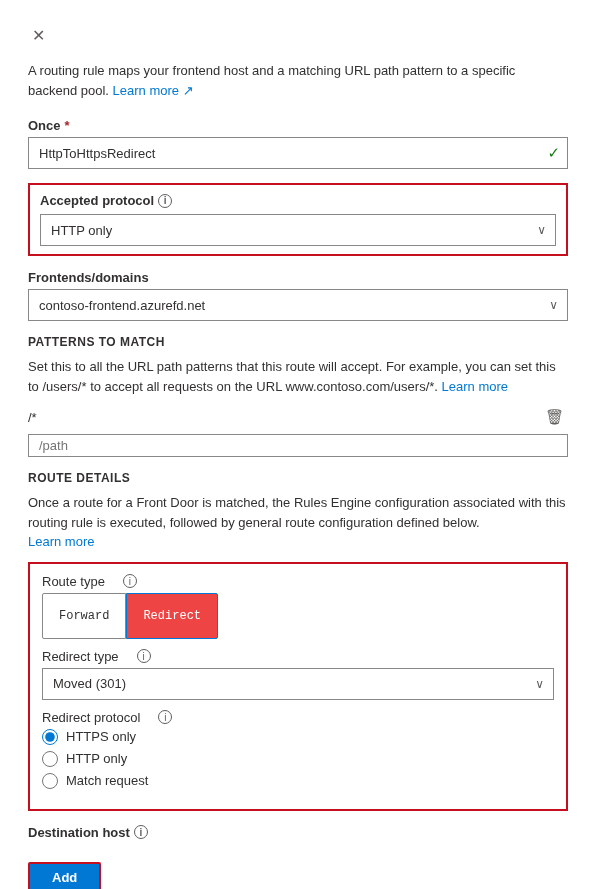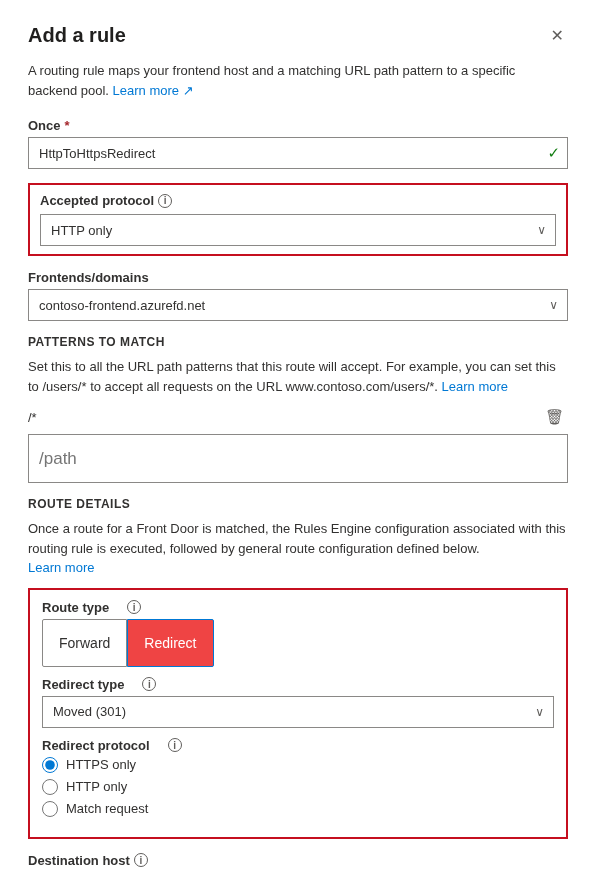--- a/index.html
+++ b/index.html
@@ -165,40 +165,41 @@
     }
     .toggle-group {
       display: flex;
       gap: 0;
       margin-bottom: 10px;
     }
     .toggle-btn {
       border: 1px solid #8a8886;
       background: #fff;
       padding: 15px 16px;
-      font-size: 14px;
-      cursor: pointer;
-      color: #323130;
+      font-size: 12px;
+      cursor: pointer;
+      color: #323130;
+      font-family: Liberation Mono, monospace;
     }
     .toggle-btn.active {
       background: #ef4444;
       color: #fff;
       border-color: #0078d4;
     }
     .toggle-btn:first-child {
       border-radius: 2px 0 0 2px;
     }
     .toggle-btn:last-child {
       border-radius: 0 2px 2px 0;
     }
     .redirect-inner-field {
       margin-bottom: 10px;
     }
     .redirect-inner-field .field-label {
-      font-weight: 700;
+      font-weight: 400;
       font-size: 13px;
       margin-bottom: 4px;
       gap: 18px;
     }
     .radio-group {
       display: flex;
       flex-direction: column;
       gap: 6px;
       margin-top: 4px;
     }
@@ -243,35 +244,34 @@
       right: 8px;
       top: 50%;
       transform: translateY(-50%);
       color: #107c10;
       font-size: 15px;
     }
     .path-input {
       width: 100%;
       border: 1px solid #8a8886;
       padding: 6px 10px;
-      font-size: 17px;
+      font-size: 13px;
       color: #a19f9d;
-      height: 49px;
+      height: 23px;
       outline: none;
       background: #fff;
     }
   </style>
 </head>
 <body>
 
 <div class="panel">
 
   
   <div class="panel-header">
-    <span class="panel-title">Add a rule</span>
     <button class="close-btn">✕</button>
   </div>
 
   
   <div class="description">
     <span>A routing rule maps your frontend host and a matching URL path pattern to a specific backend pool.</span>
     <a href="#" class="link">
       <span>Learn more</span>
       <span> ↗</span>
     </a>

